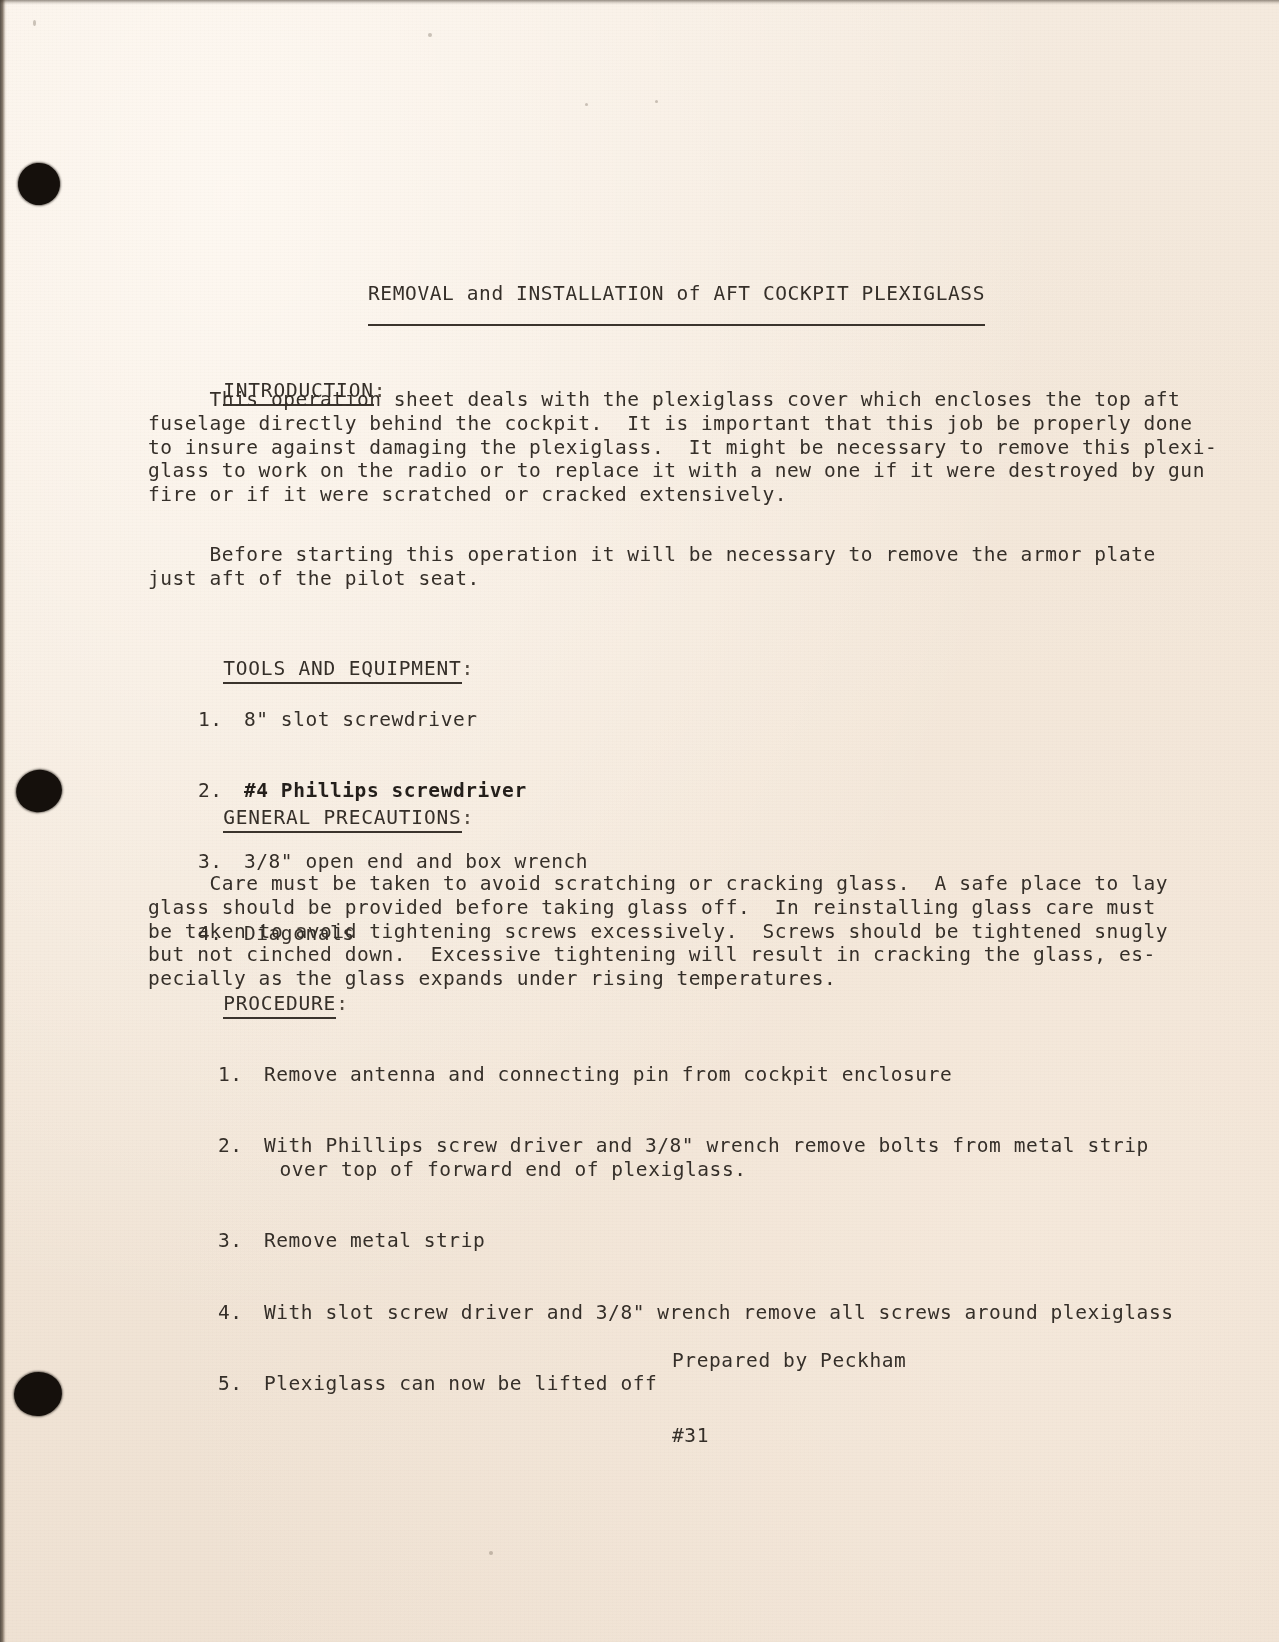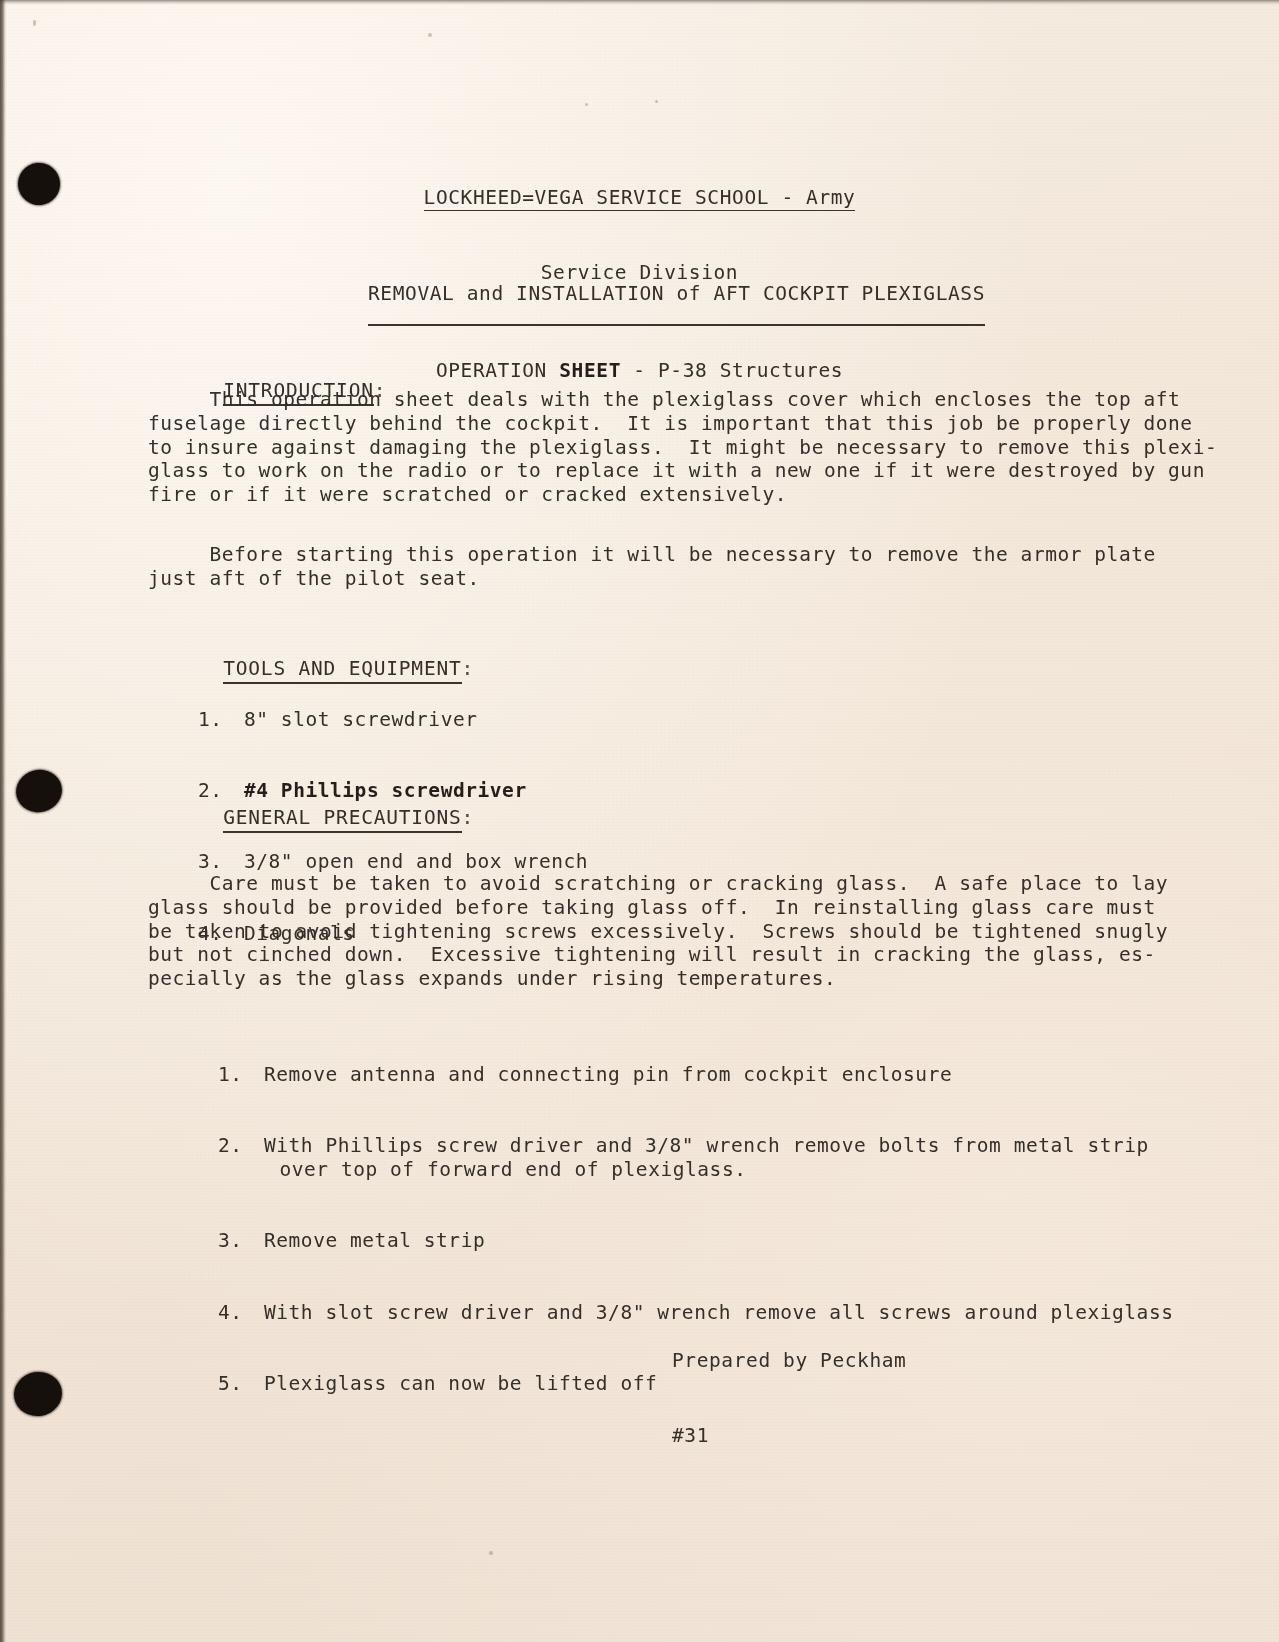--- a/index.html
+++ b/index.html
@@ -179,25 +179,20 @@
   <div class="hole h3"></div>
 
   <div class="speck" style="left:428px; top:33px; width:4px; height:4px;"></div>
   <div class="speck" style="left:585px; top:103px; width:3px; height:3px;"></div>
   <div class="speck" style="left:655px; top:100px; width:3px; height:3px;"></div>
   <div class="speck" style="left:489px; top:1551px; width:4px; height:4px;"></div>
   <div class="speck" style="left:33px; top:20px; width:3px; height:6px;"></div>
 
   <div class="content">
 
-    <div class="head-block tw">
-      <div class="head-line-1"><span class="u ink-mid">LOCKHEED=VEGA SERVICE SCHOOL - Army</span></div>
-      <div class="head-line-2 ink-mid">Service Division</div>
-      <div class="head-line-3"><span class="ink-mid">OPERATION </span><span class="bold-h ink-dark">SHEET</span><span class="ink-mid"> - P-38 Structures</span></div>
-    </div>
 
     <div class="title-line tw">
       <span class="uline ink-mid">REMOVAL and INSTALLATION of AFT COCKPIT PLEXIGLASS</span>
     </div>
 
     <div class="section-head tw" style="top:355px;">
       <span class="hd ink-mid">INTRODUCTION</span><span class="ink-light">:</span>
     </div>
 
     <div class="para ink-mid" style="top:388px;">     This operation sheet deals with the plexiglass cover which encloses the top aft
@@ -223,20 +218,23 @@
     <div class="section-head tw" style="top:782px;">
       <span class="hd ink-mid">GENERAL PRECAUTIONS</span><span class="ink-light">:</span>
     </div>
 
     <div class="para ink-mid" style="top:824px;margin-top:48px;">     Care must be taken to avoid scratching or cracking glass.  A safe place to lay
 glass should be provided before taking glass off.  In reinstalling glass care must
 be taken to avoid tightening screws excessively.  Screws should be tightened snugly
 but not cinched down.  Excessive tightening will result in cracking the glass, es-
 pecially as the glass expands under rising temperatures.</div>
 
+    <div class="section-head tw" style="top:968px;">
+      <span class="hd ink-mid">PROCEDURE</span><span class="ink-light">:</span>
+    </div>
 
     <div class="list" style="top:1015px;margin-left:20px;">
       <div><span class="num ink-mid">1.</span><span class="ink-mid">Remove antenna and connecting pin from cockpit enclosure</span></div>
       <div><span class="num ink-mid">2.</span><span class="ink-mid">With Phillips screw driver and 3/8" wrench remove bolts from metal strip
      over top of forward end of plexiglass.</span></div>
       <div><span class="num ink-mid">3.</span><span class="ink-mid">Remove metal strip</span></div>
       <div><span class="num ink-mid">4.</span><span class="ink-mid">With slot screw driver and 3/8" wrench remove all screws around plexiglass</span></div>
       <div><span class="num ink-mid">5.</span><span class="ink-mid">Plexiglass can now be lifted off</span></div>
     </div>
 

